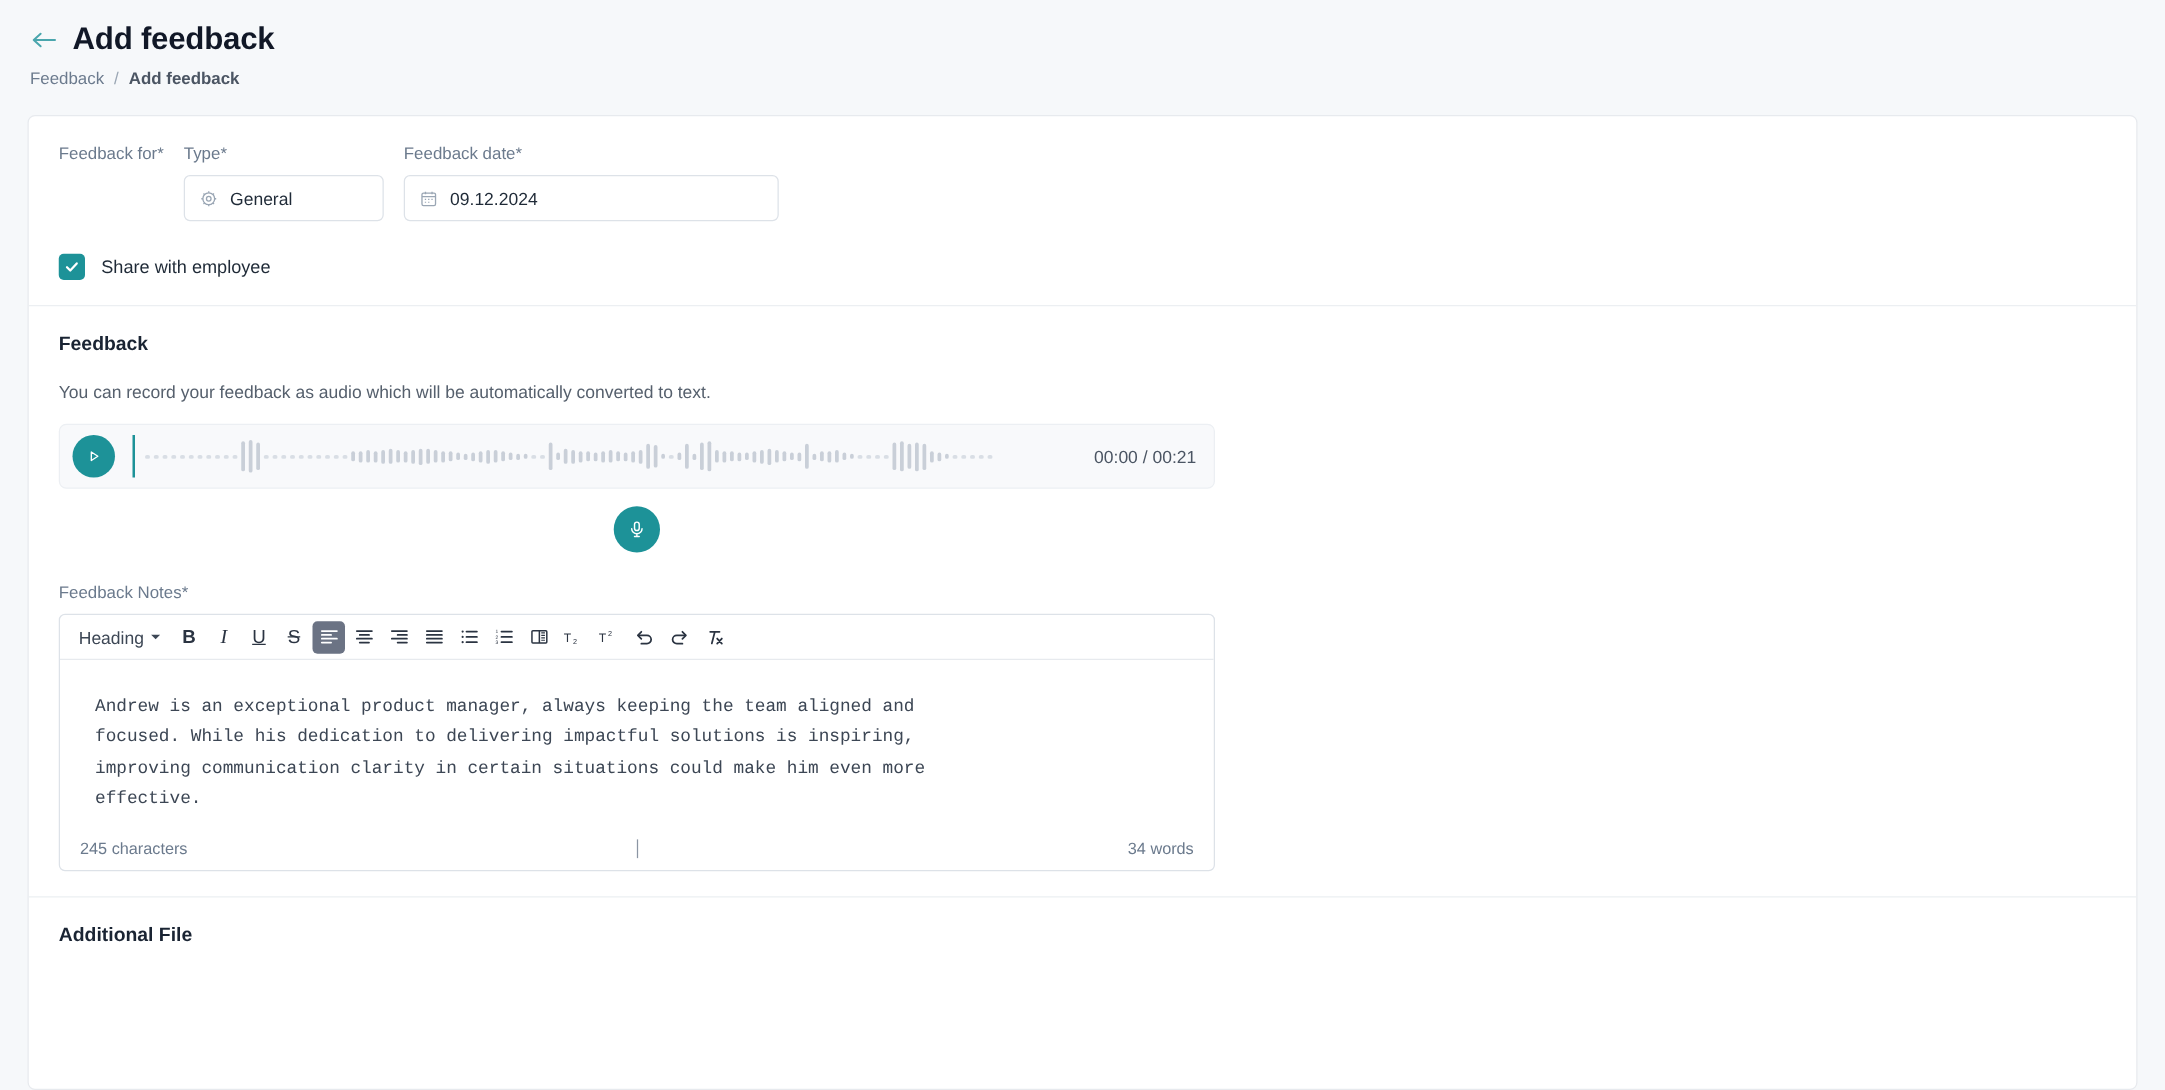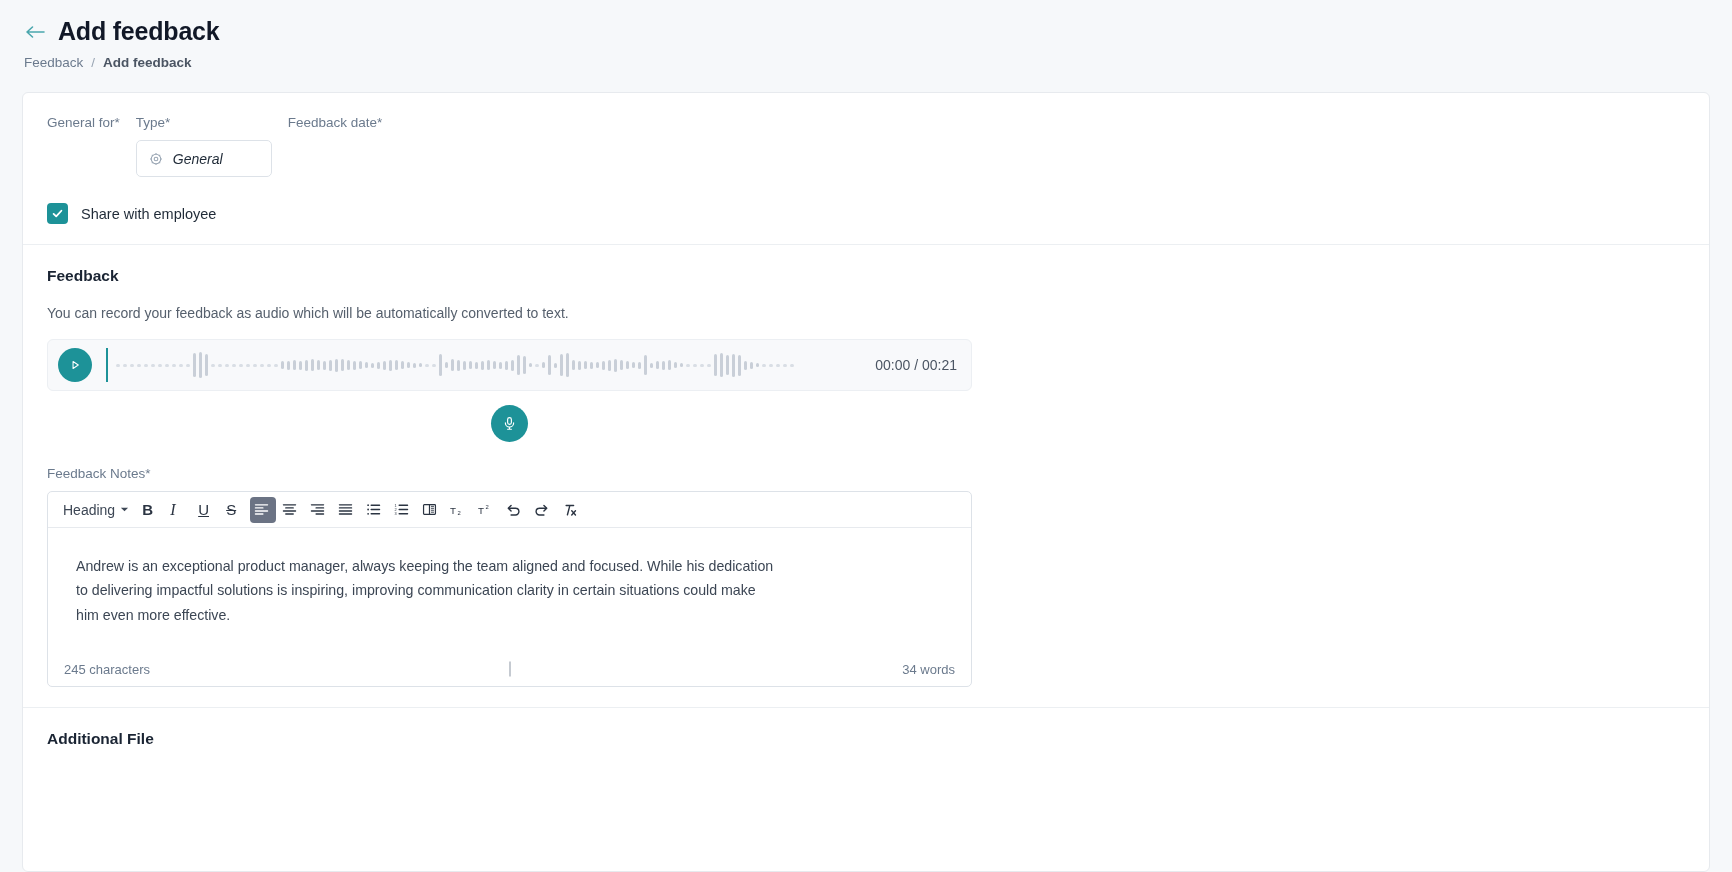--- a/index.html
+++ b/index.html
@@ -57,21 +57,21 @@
   .field-label {
     font-size: 13.5px; color: #6b7a8d; margin-bottom: 10px; font-weight: 400;
   }
   .control {
     height: 37px; border: 1px solid #dde2e8; border-radius: 5px;
     background: #fff; display: flex; align-items: center;
     padding: 0 12px; gap: 10px; font-size: 14px; color: #1f2a37;
     cursor: pointer; position: relative;
   }
   .control.w-select { width: 300px; }
-  .control.w-type   { width: 136px; font-style: italic; }
+  .control.w-type   { width: 160px; }
   .control.w-date   { width: 300px; }
 
   .avatar {
     width: 22px; height: 22px; border-radius: 50%;
     background: radial-gradient(circle at 50% 34%, #e8b48f 0 32%, rgba(232,180,143,0) 33%),
                 linear-gradient(#7e99b3 0 100%);
     background-color: #7e99b3;
     position: relative; overflow: hidden; flex: 0 0 auto;
     border: 1px solid #cfd8e2;
   }
@@ -137,35 +137,35 @@
   .editor {
     width: 925px; border: 1px solid #dde2e8; border-radius: 5px;
     background: #fff; overflow: hidden;
   }
   .toolbar {
     height: 36px; border-bottom: 1px solid #e7eaee;
     display: flex; align-items: center; gap: 2px; padding: 0 8px;
   }
   .tb-item {
     height: 26px; min-width: 26px; border-radius: 4px;
-    display: inline-flex; align-items: center; justify-content: space-between;
+    display: inline-flex; align-items: center; justify-content: center;
     color: #2b3442; font-size: 14px; cursor: pointer; padding: 0 4px;
   }
   .tb-item.heading { gap: 5px; padding: 0 7px; font-size: 14px; color: #3d4755; }
   .tb-item.active { background: #6b7384; color: #fff; }
   .tb-item.bold { font-weight: 700; font-size: 15px; }
   .tb-item.italic { font-style: italic; font-family: "Liberation Serif", serif; font-size: 16px; }
   .tb-item.underline { text-decoration: underline; font-size: 15px; }
   .tb-item.strike { text-decoration: line-through; font-size: 15px; }
 
   .editor-body {
     min-height: 124px; padding: 26px 28px 10px 28px;
     font-size: 14.2px; line-height: 1.72; color: #3c4654;
   }
-  .editor-body p { margin: 0; max-width: 700px; }
+  .editor-body p { margin: 0; max-width: 700px; font-family: Liberation Mono, monospace; }
 
   .editor-footer {
     height: 34px; display: flex; align-items: center;
     padding: 0 16px; font-size: 13px; color: #6b7a8d; position: relative;
   }
   .editor-footer .right { margin-left: auto; }
   .resize-handle {
     position: absolute; left: 50%; top: 50%;
     transform: translate(-50%, -50%);
     width: 1px; height: 15px; background: #8b95a3; cursor: ns-resize;
@@ -205,39 +205,49 @@
   </div>
 </div>
 
 <div class="card">
 
   <div class="section">
 
     <div class="fields-row">
 
       <div class="field">
-        <div class="field-label">General for*</div>
+        <div class="field-label">Feedback for*</div>
       </div>
 
       <div class="field">
         <div class="field-label">Type*</div>
         <div class="control w-type">
           <span class="icon-muted">
             <svg width="14" height="14" viewBox="0 0 16 16" fill="none" stroke="currentColor" stroke-width="1.2">
               <circle cx="8" cy="8" r="2.1"></circle>
               <circle cx="8" cy="8" r="5.4"></circle>
               <path d="M8 1.2v1.4M8 13.4v1.4M1.2 8h1.4M13.4 8h1.4M3.2 3.2l1 1M11.8 11.8l1 1M12.8 3.2l-1 1M4.2 11.8l-1 1"></path>
             </svg>
           </span>
           <span>General</span>
         </div>
       </div>
 
       <div class="field">
         <div class="field-label">Feedback date*</div>
+        <div class="control w-date">
+          <span class="icon-muted">
+            <svg width="14" height="14" viewBox="0 0 16 16" fill="none" stroke="currentColor" stroke-width="1.2">
+              <rect x="1.8" y="2.8" width="12.4" height="11.4" rx="1.4"></rect>
+              <path d="M1.8 6.1h12.4M5 1.6v2.3M11 1.6v2.3"></path>
+              <path d="M4.4 8.6h1.2M7.4 8.6h1.2M10.4 8.6h1.2M4.4 11.2h1.2M7.4 11.2h1.2" stroke-width="1"></path>
+            </svg>
+          </span>
+          <span>09.12.2024</span>
+        </div>
       </div>
 
     </div>
 
     <div class="checkbox-row">
       <span class="checkbox">
         <svg width="13" height="13" viewBox="0 0 16 16" fill="none" stroke="#ffffff" stroke-width="2.2">
           <path d="M3.2 8.4l3.2 3.2 6.4-7" stroke-linecap="round" stroke-linejoin="round"></path>
         </svg>
       </span>

